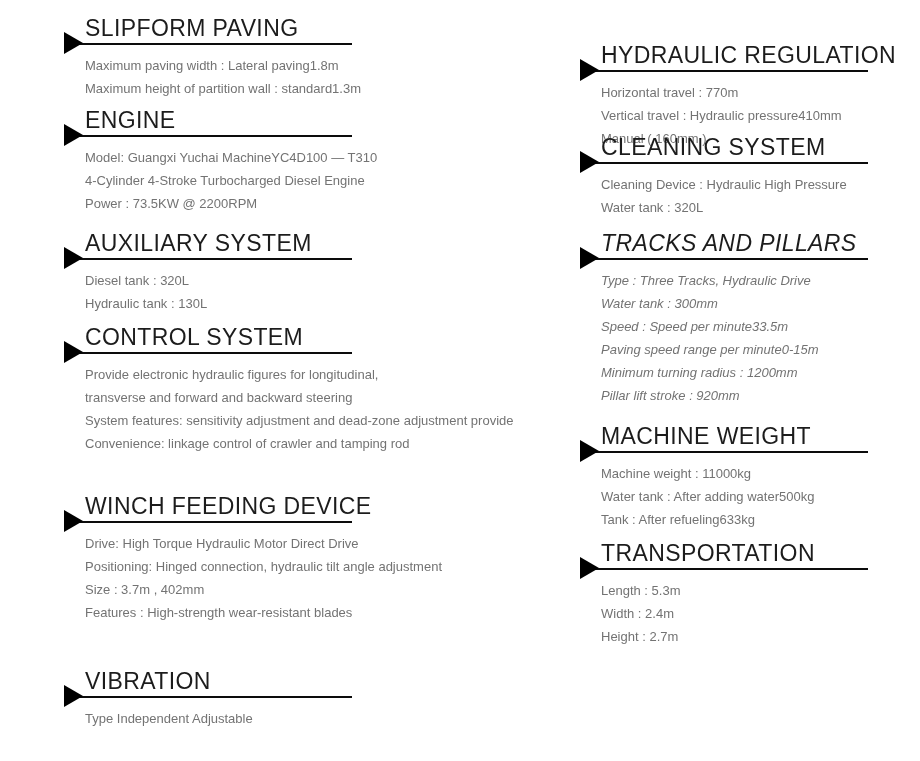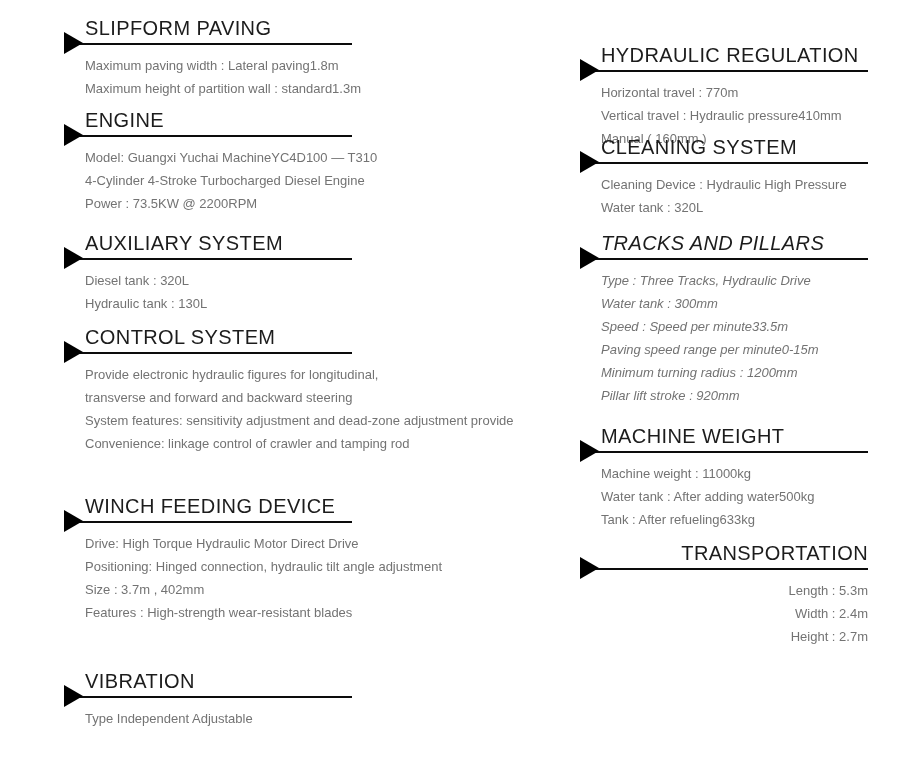--- a/index.html
+++ b/index.html
@@ -16,21 +16,21 @@
   .col-left  { left: 64px;  width: 470px; }
   .col-right { left: 580px; width: 330px; }
   .section { position: absolute; left: 0; }
   .head {
     position: relative;
     width: 288px;
     padding: 0 0 3px 21px;
     border-bottom: 2px solid #0c0c0c;
   }
   .head h2 {
-    font-size: 20px;
+    font-size: 23px;
     line-height: 24px;
     font-weight: normal;
     letter-spacing: 0.4px;
     color: #1c1c1c;
     white-space: nowrap;
   }
   .tri {
     position: absolute;
     left: 0;
     bottom: -11px;
@@ -161,21 +161,21 @@
         <div class="head">
           <span class="tri"></span>
           <h2>MACHINE WEIGHT</h2>
         </div>
         <ul class="lines">
           <li>Machine weight : 11000kg</li>
           <li>Water tank : After adding water500kg</li>
           <li>Tank : After refueling633kg</li>
         </ul>
       </section>
-      <section class="section" style="top: 541px; text-align: right;">
+      <section class="section" style="top: 541px;">
         <div class="head">
           <span class="tri"></span>
           <h2>TRANSPORTATION</h2>
         </div>
         <ul class="lines">
           <li>Length : 5.3m</li>
           <li>Width : 2.4m</li>
           <li>Height : 2.7m</li>
         </ul>
       </section>

